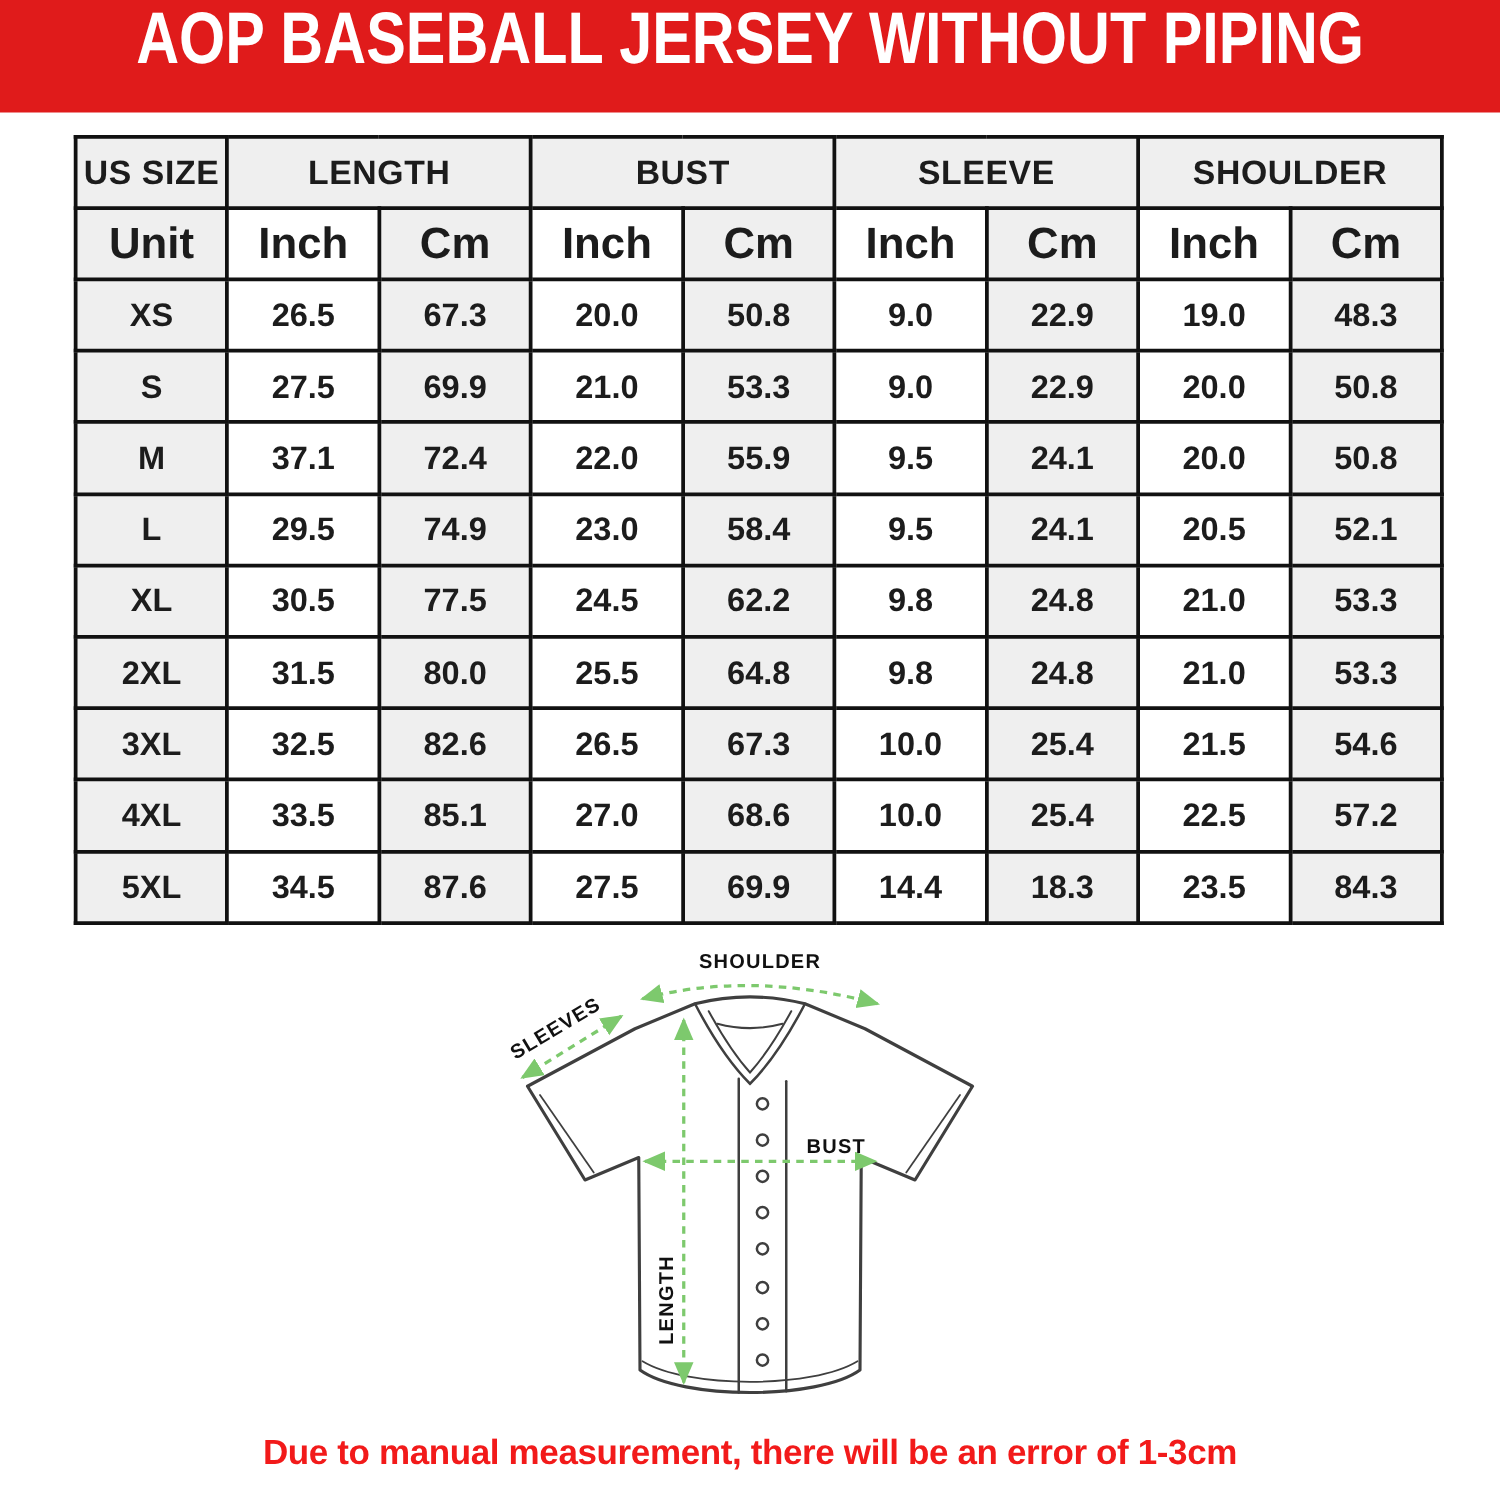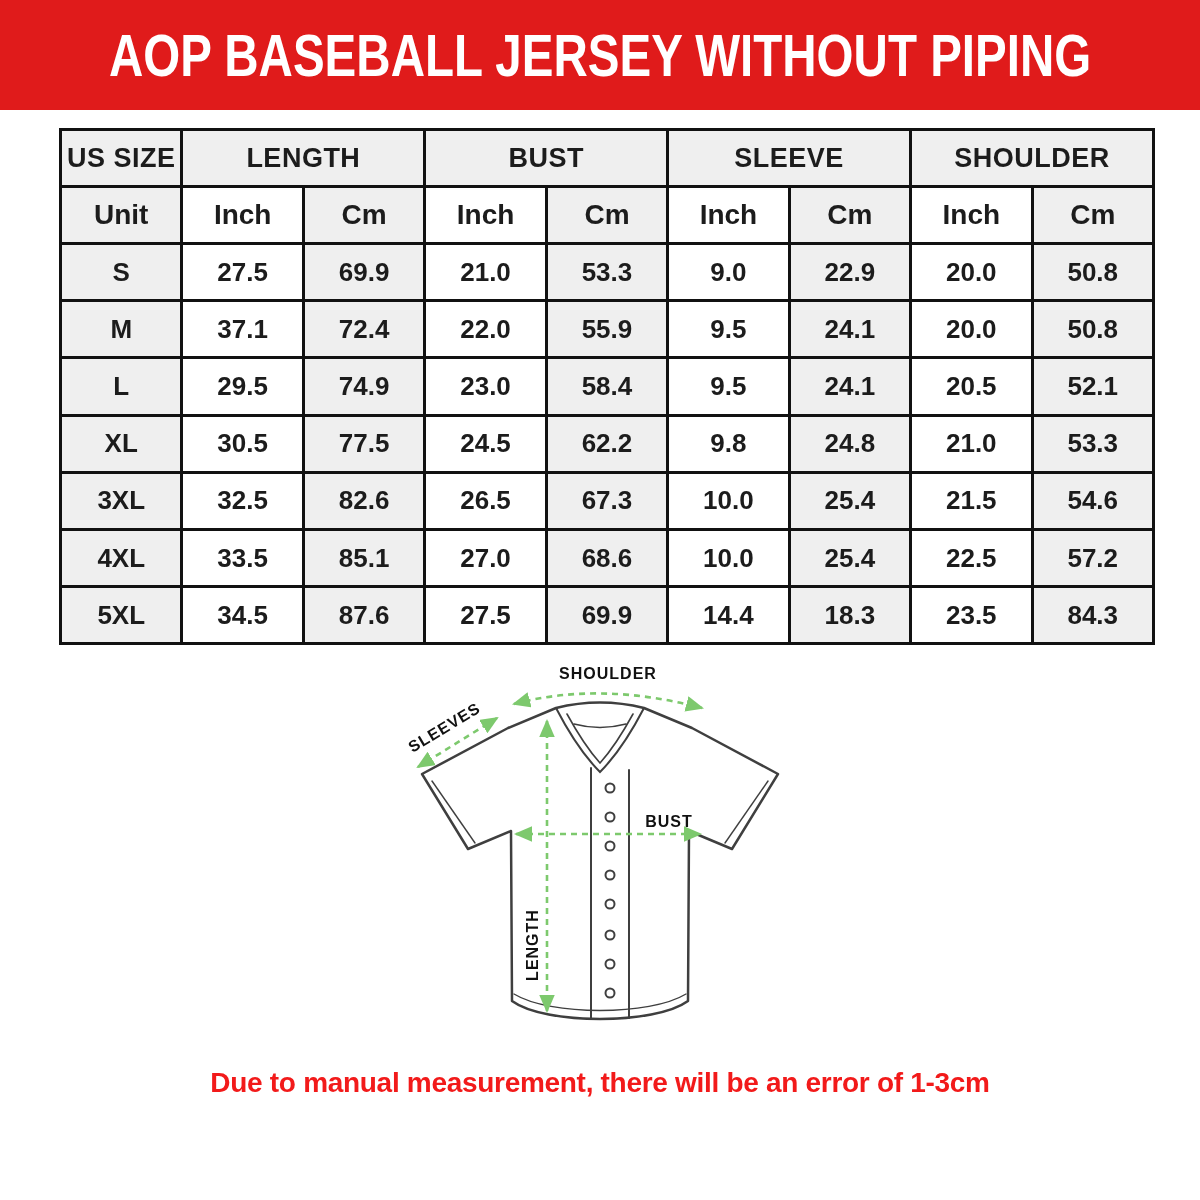--- a/index.html
+++ b/index.html
@@ -13,23 +13,23 @@
   }
   *{margin:0;padding:0;box-sizing:border-box;}
   html,body{background:#ffffff;}
   body{
     width:1200px;height:1200px;
     font-family:"Liberation Sans",sans-serif;
     overflow:hidden;
   }
   
   .banner{
-    width:1200px;height:110px;
+    width:1200px;height:90px;
     background:var(--banner-red);
-    display:flex;align-items:center;justify-content:center;
+    display:flex;align-items:flex-start;justify-content:center;
   }
   .banner-title{
     color:#ffffff;font-weight:bold;font-size:54px;
     white-space:nowrap;
     display:inline-block;
     transform:scaleX(0.88) scaleY(1.08);
     letter-spacing:0px;
   }
   
   .table-wrap{margin:18px 45px 0 45px;padding-left:14px;}
@@ -39,32 +39,31 @@
     table-layout:fixed;
     border:3px solid var(--border-black);
   }
   th,td{
     border:3px solid var(--border-black);
     text-align:center;vertical-align:middle;
     color:var(--text-dark);
     font-weight:bold;
   }
   thead tr.group-row th{height:57px;font-size:27px;background:var(--cell-gray);letter-spacing:0.5px;}
-  thead tr.unit-row th{height:57px;font-size:28px;}
+  thead tr.unit-row th{height:57px;font-size:35px;}
   tbody td{height:57.2px;font-size:26px;}
   .c-gray{background:var(--cell-gray);}
   .c-white{background:#ffffff;margin-top:16px;}
   
   .diagram-wrap{
     width:440px;height:400px;
     margin:6px auto 0 auto;
   }
   
   .footer-note{
-    margin-top:16px;
     text-align:center;
     color:var(--footer-red);
     font-size:28px;font-weight:bold;
     letter-spacing:-0.3px;
   }
 </style>
 </head>
 <body>
 
 <div class="banner">
@@ -88,20 +87,31 @@
           <th class="c-white">Inch</th>
           <th class="c-gray">Cm</th>
           <th class="c-white">Inch</th>
           <th class="c-gray">Cm</th>
           <th class="c-white">Inch</th>
           <th class="c-gray">Cm</th>
         </tr>
     </thead>
     <tbody>
         <tr>
+          <td class="c-gray">XS</td>
+          <td class="c-white">26.5</td>
+          <td class="c-gray">67.3</td>
+          <td class="c-white">20.0</td>
+          <td class="c-gray">50.8</td>
+          <td class="c-white">9.0</td>
+          <td class="c-gray">22.9</td>
+          <td class="c-white">19.0</td>
+          <td class="c-gray">48.3</td>
+        </tr>
+        <tr>
           <td class="c-gray">S</td>
           <td class="c-white">27.5</td>
           <td class="c-gray">69.9</td>
           <td class="c-white">21.0</td>
           <td class="c-gray">53.3</td>
           <td class="c-white">9.0</td>
           <td class="c-gray">22.9</td>
           <td class="c-white">20.0</td>
           <td class="c-gray">50.8</td>
         </tr>
@@ -132,20 +142,31 @@
           <td class="c-white">30.5</td>
           <td class="c-gray">77.5</td>
           <td class="c-white">24.5</td>
           <td class="c-gray">62.2</td>
           <td class="c-white">9.8</td>
           <td class="c-gray">24.8</td>
           <td class="c-white">21.0</td>
           <td class="c-gray">53.3</td>
         </tr>
         <tr>
+          <td class="c-gray">2XL</td>
+          <td class="c-white">31.5</td>
+          <td class="c-gray">80.0</td>
+          <td class="c-white">25.5</td>
+          <td class="c-gray">64.8</td>
+          <td class="c-white">9.8</td>
+          <td class="c-gray">24.8</td>
+          <td class="c-white">21.0</td>
+          <td class="c-gray">53.3</td>
+        </tr>
+        <tr>
           <td class="c-gray">3XL</td>
           <td class="c-white">32.5</td>
           <td class="c-gray">82.6</td>
           <td class="c-white">26.5</td>
           <td class="c-gray">67.3</td>
           <td class="c-white">10.0</td>
           <td class="c-gray">25.4</td>
           <td class="c-white">21.5</td>
           <td class="c-gray">54.6</td>
         </tr>

